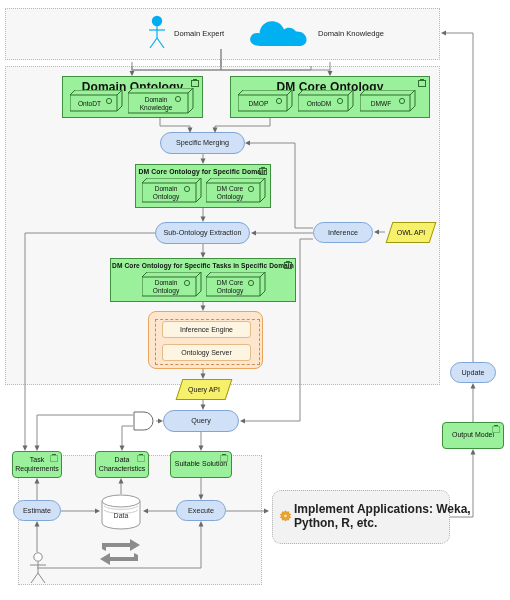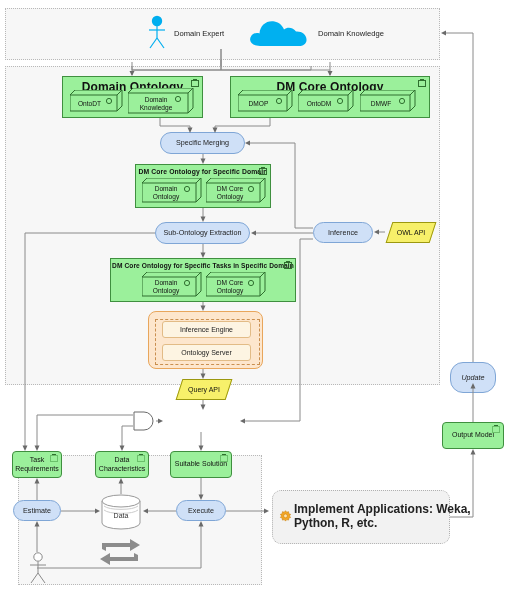--- a/index.html
+++ b/index.html
@@ -229,20 +229,21 @@
     <div class="srv-dash" style="left:6px;top:7px;width:103px;height:44px;"></div>
     <div class="srv-item abs" style="left:13px;top:9px;width:89px;height:17px;">Inference Engine</div>
     <div class="srv-item abs" style="left:13px;top:32px;width:89px;height:17px;">Ontology Server</div>
   </div>
 
   <div class="abs" style="left:175px;top:379px;width:58px;height:21px;">
     <div class="abs para" style="left:4px;top:0;width:50px;height:21px;"></div>
     <div class="para-lbl">Query API</div>
   </div>
 
+  <div class="abs act" style="left:163px;top:410px;width:76px;height:22px;">Query</div>
 
   <div class="abs" style="left:133px;top:411px;width:23px;height:20px;">
     <svg width="23" height="20" viewBox="0 0 23 20">
       <path d="M1 1 L11 1 A9 9 0 0 1 11 19 L1 19 Z" fill="#ffffff" stroke="#6a6a6a" stroke-width="1"></path>
     </svg>
   </div>
 
   <div class="abs gbox" style="left:12px;top:451px;width:50px;height:27px;flex-direction:column;">
     <span>Task</span>
     <span>Requirements</span>
@@ -300,21 +301,21 @@
       </g>
       <circle cx="6.5" cy="5.9" r="1.9" fill="#fde3b0" stroke="#c9820f" stroke-width="0.6"></circle>
     </svg>
   </div>
   <div class="note-lbl" style="left:294px;top:509px;height:13px;">Implement Applications: Weka, Python, R, etc.</div>
 
   <div class="abs gbox" style="left:442px;top:422px;width:62px;height:27px;">
     <span>Output Model</span>
     <div class="pkg-corner" style="border-color:#6ac06a;"></div>
   </div>
-  <div class="abs act" style="left:450px;top:362px;width:46px;height:31px;font-style:italic;">Update</div>
+  <div class="abs act" style="left:450px;top:362px;width:46px;height:21px;">Update</div>
 
   <svg id="wires">
 
     <path d="M221 49 L221 66"></path>
     <path d="M132 66 L132 70 L311 70 L311 66"></path>
     <path d="M221 60 L221 70"></path>
     <path d="M132 70 L132 75"></path>
       <polygon class="ar" points="132,76 129.5,71 134.5,71"></polygon>
     <path d="M330 70 L330 75"></path>
       <polygon class="ar" points="330,76 327.5,71 332.5,71"></polygon>

